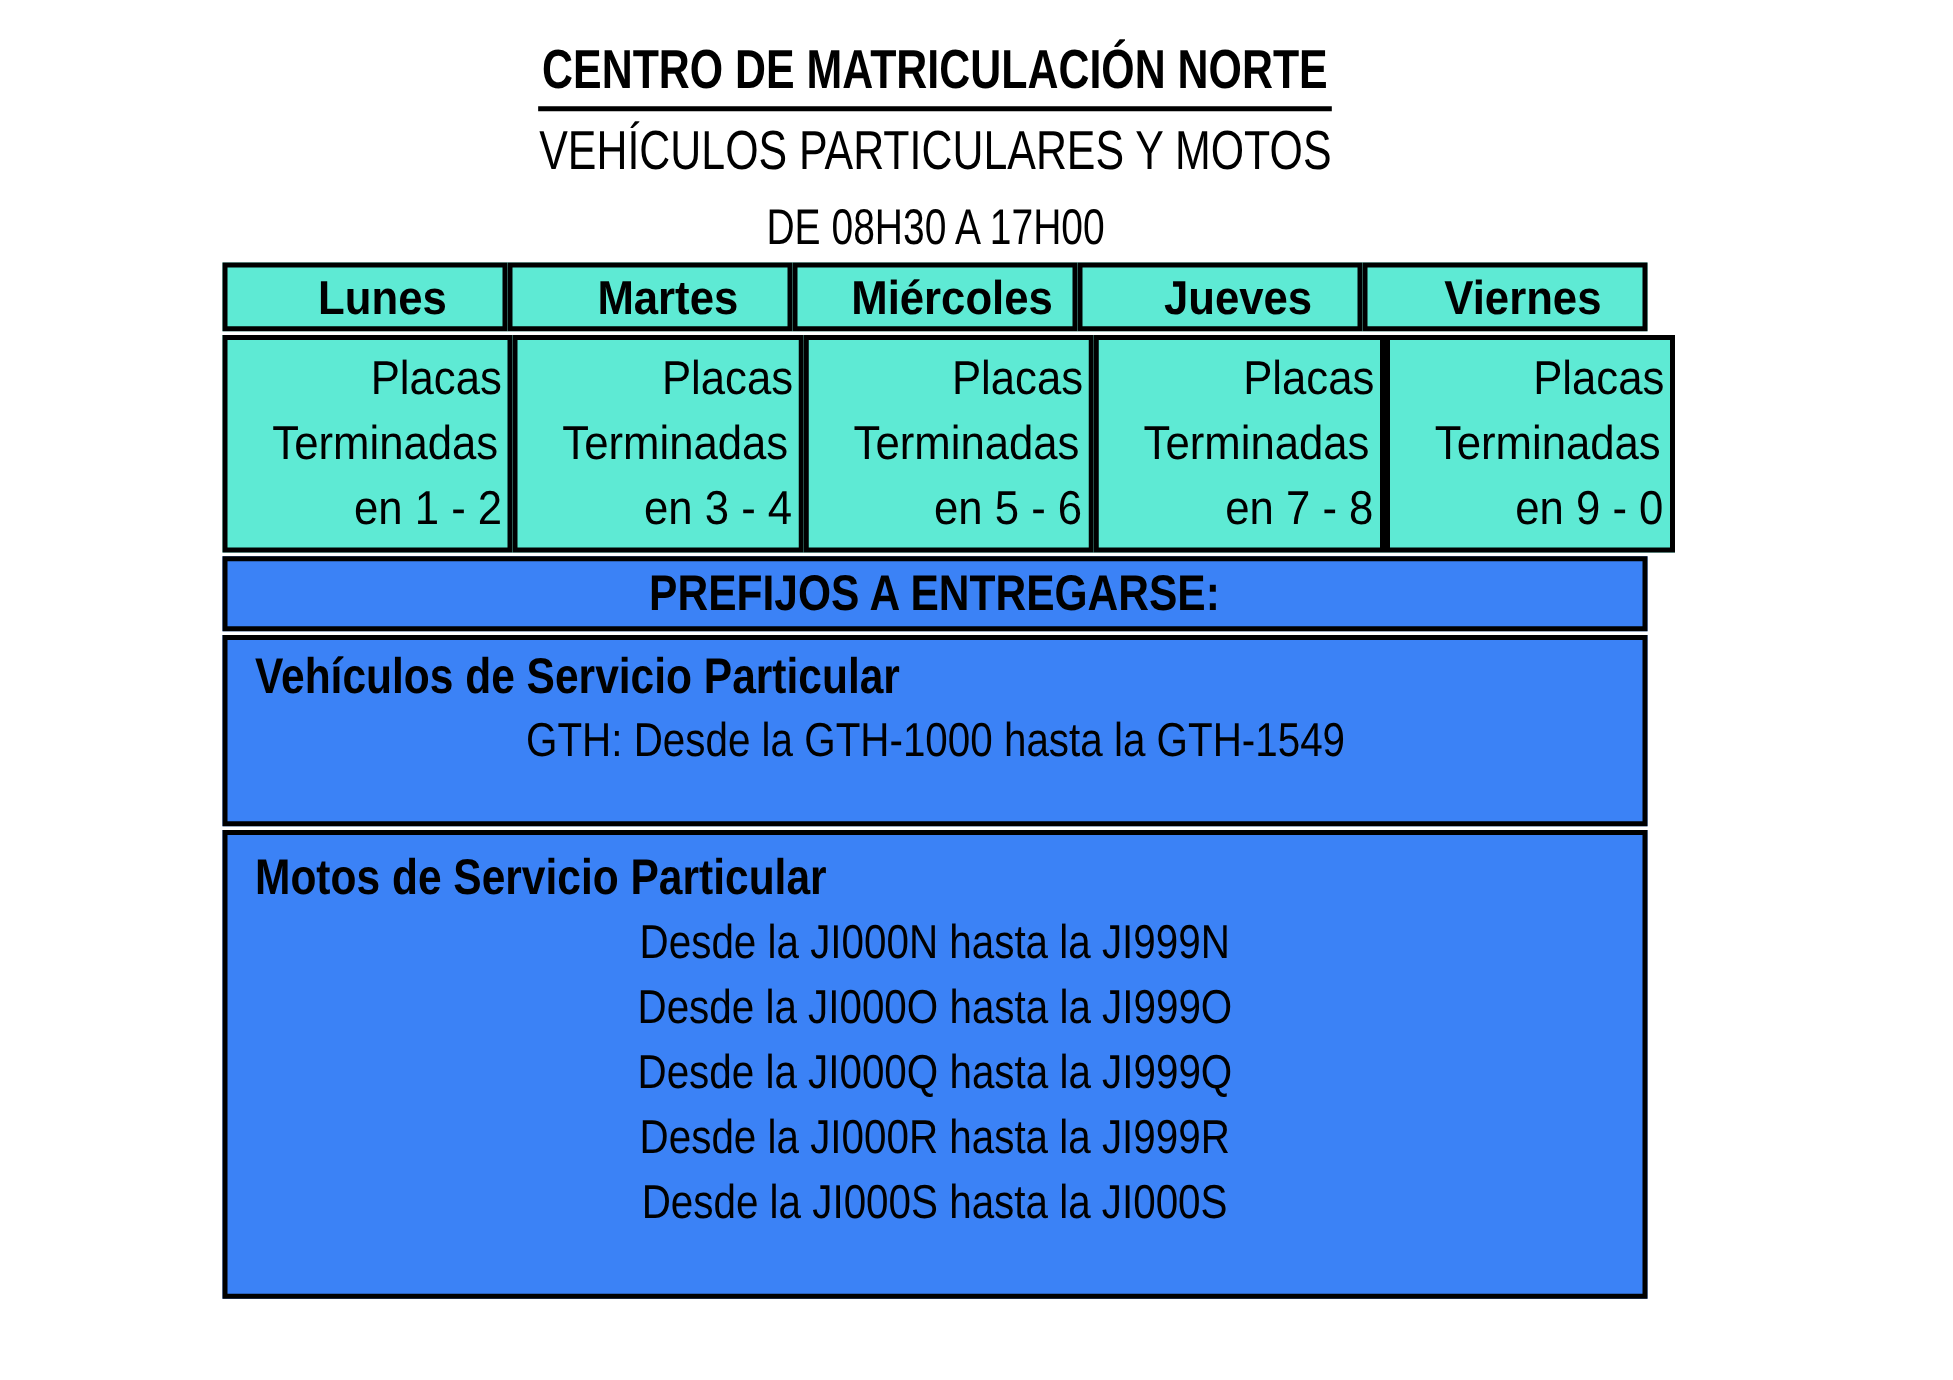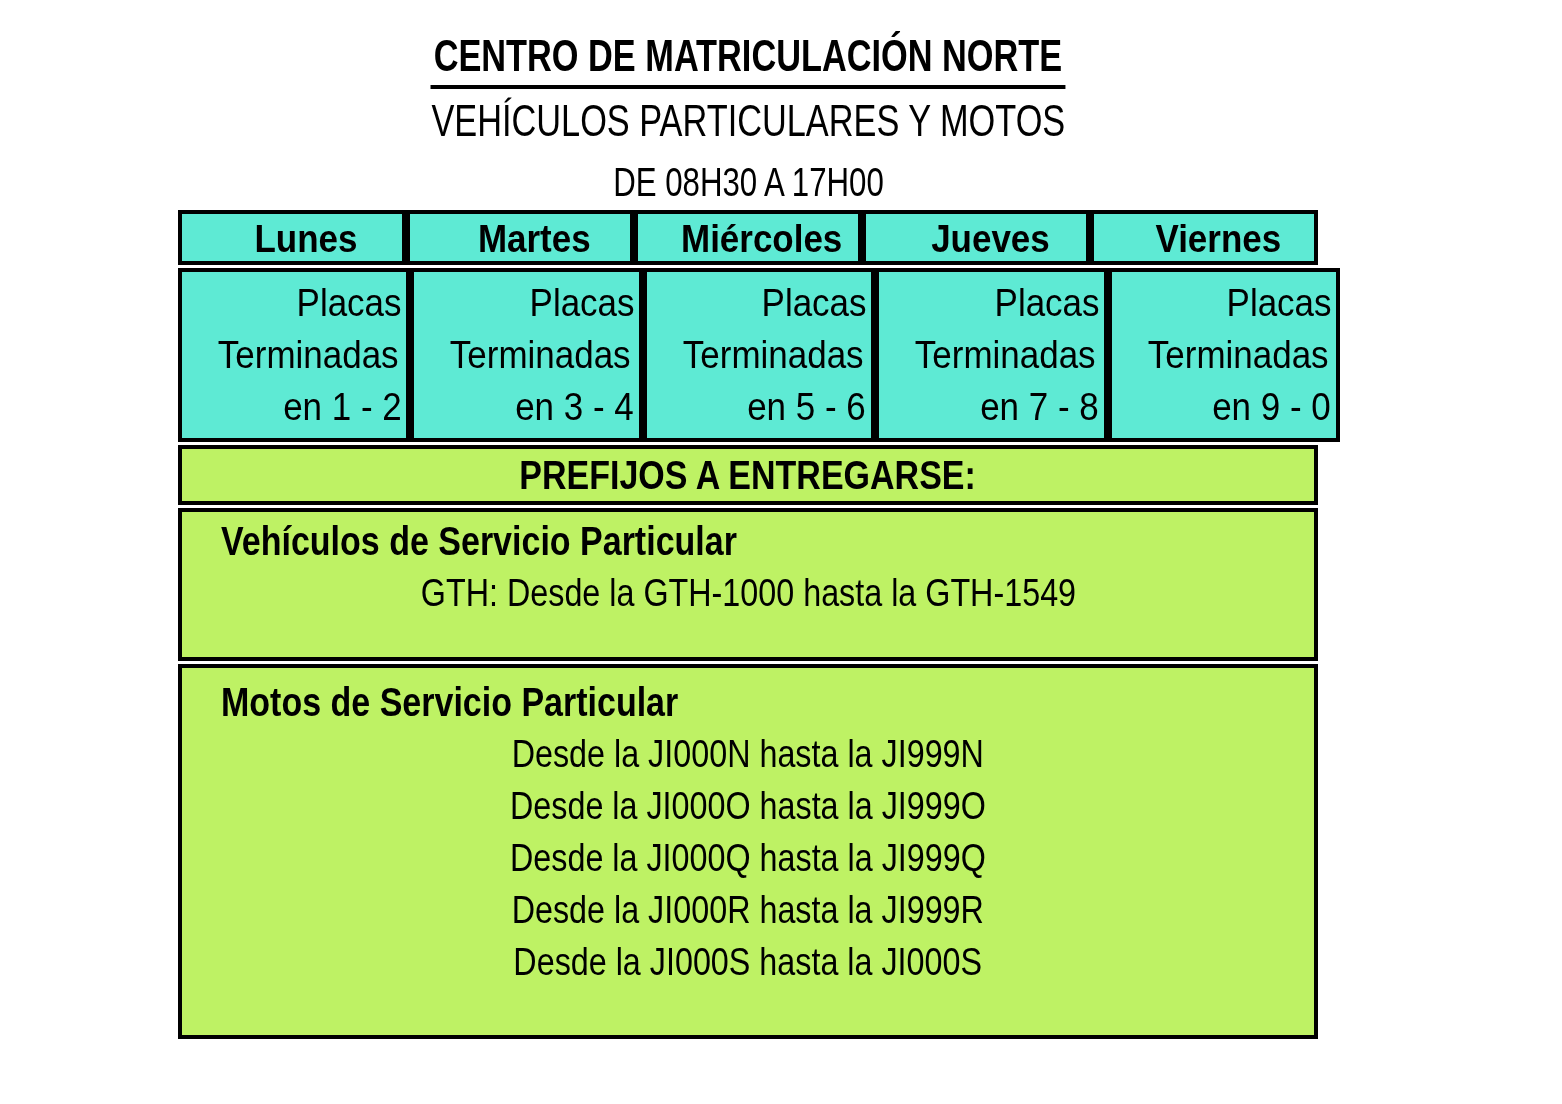--- a/index.html
+++ b/index.html
@@ -38,32 +38,32 @@
   .day-cell {
     flex:1 1 0; border:4px solid #000; background:#5eead4;
     display:flex; align-items:flex-end; justify-content:center;padding-left:28px;
   }
   .day-head  { height:55px; font-size:38px; font-weight:bold; }
   .day-body  { height:174px; margin-top:3px; }
   .day-body .day-cell { flex-direction:column; justify-content:center; }
   .plate-line { font-size:38px; line-height:52px; text-align:center; white-space:nowrap; }
 
   .band {
-    border:4px solid #000; background:#bef264; margin-top:3px; width:100%;
+    border:4px solid #000; background:#3b82f6; margin-top:3px; width:100%;
   }
   .band-prefijos {
     height:60px; display:flex; align-items:center; justify-content:center;
     font-size:40px; font-weight:bold; white-space:nowrap;
   }
   .band-vehiculos { height:153px; padding-top:3px; }
   .band-motos     { height:375px; padding-top:8px; }
 
   .section-title {
     font-size:40px; font-weight:bold; line-height:52px;
-    text-align:left; padding-left:8px; white-space:nowrap;margin-left:31px;
+    text-align:left; padding-left:22px; white-space:nowrap;
   }
   .range-line {
     font-size:38px; line-height:52px; text-align:center; white-space:nowrap;
   }
 </style>
 </head>
 <body>
 
 <div class="page">
 

